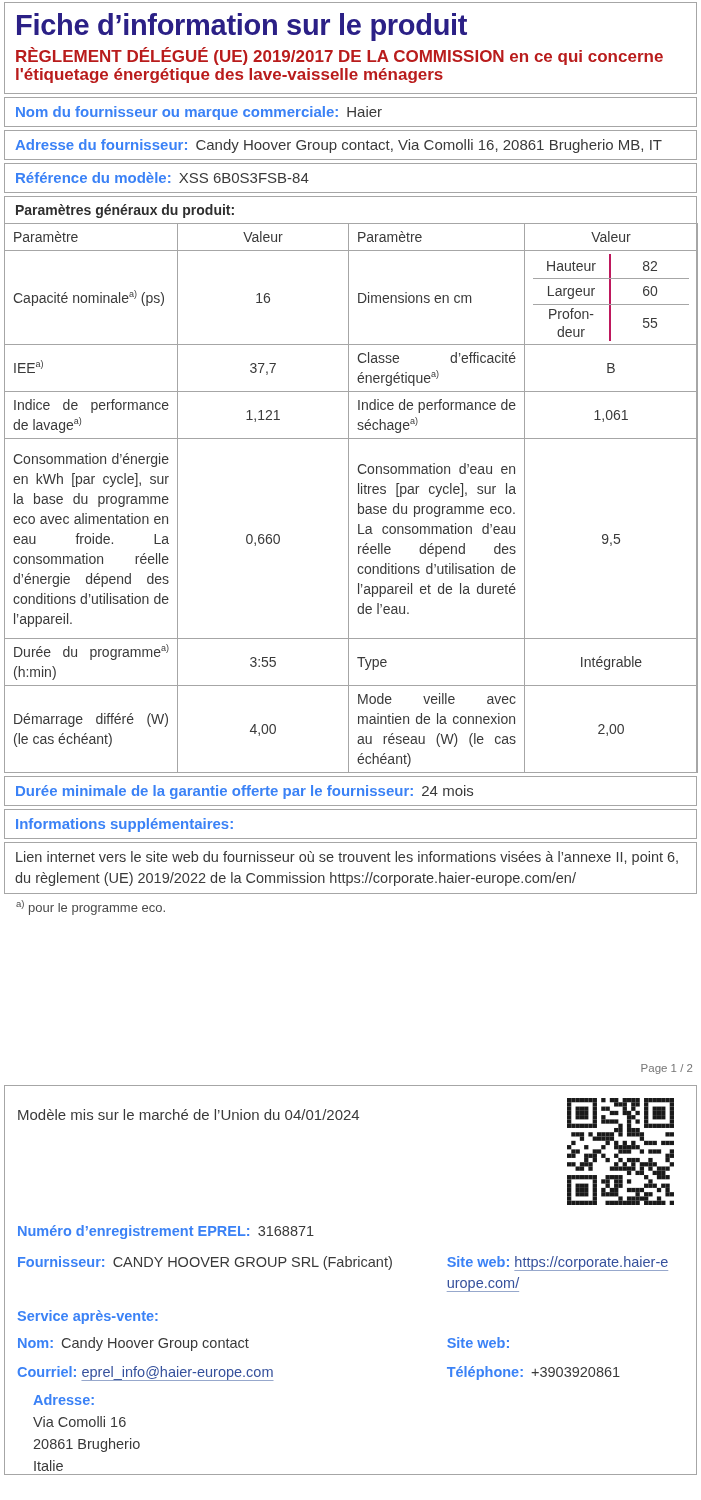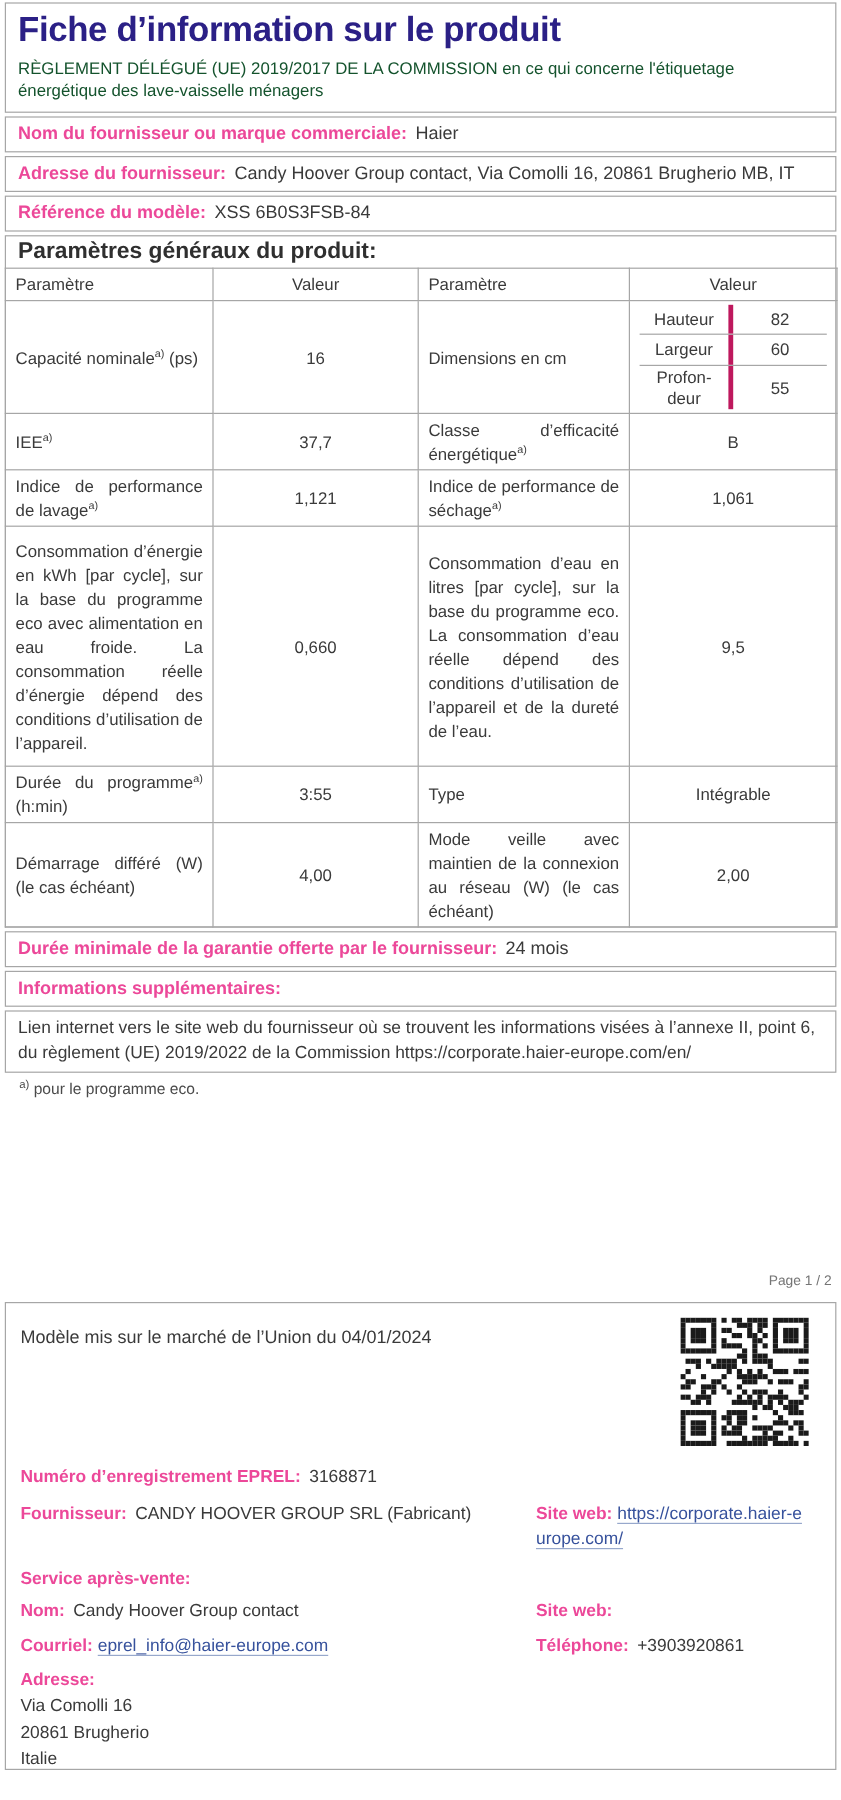--- a/index.html
+++ b/index.html
@@ -8,49 +8,49 @@
     position:relative; width:701px; height:1500px; margin:0 auto;
     background:#ffffff; overflow:hidden;
     font-family:"Liberation Sans", sans-serif; color:#3a3a3a;
   }
   .p1 { padding:2px 4px 0 4px; }
   .box { border:1px solid #a6a6a6; background:#fff; margin-bottom:3px; }
 
   
   .head-box { padding:5px 10px 9px 10px; }
   h1.title { font-size:29px; line-height:34px; font-weight:bold; color:#2b2086; letter-spacing:-0.3px; margin-bottom:6px; }
-  .reg { font-size:14px; line-height:18px; color:#14532d; max-width:670px; }
+  .reg { font-size:17px; line-height:18px; color:#b91c1c; max-width:670px;font-weight:bold; }
 
   
   .kv-box { padding:4px 10px; font-size:15px; line-height:20px; }
-  .lbl { font-weight:bold; color:#ec4899; }
+  .lbl { font-weight:bold; color:#3b82f6; }
   .val { margin-left:7px; }
 
   
-  .caption { padding:3px 10px; font-size:19px; line-height:20px; font-weight:bold; color:#2f2f2f; }
+  .caption { padding:3px 10px; font-size:14px; line-height:20px; font-weight:bold; color:#2f2f2f; }
   table.params { border-collapse:collapse; width:calc(100% + 2px); margin:0 -1px -1px -1px; table-layout:fixed; }
   table.params td { border:1px solid #a6a6a6; font-size:14px; line-height:20px; padding:3px 8px; vertical-align:middle; }
   td.j { text-align:justify; }
   td.c { text-align:center; }
   sup { font-size:9px; vertical-align:super; line-height:0; }
   tr.thead td { font-size:14px; }
   tr.r1 td { height:94px; }
   tr.r2 td { height:42px; }
   tr.r3 td { height:44px; }
   tr.r4 td { height:200px; }
   tr.r5 td { height:46px; }
   tr.r6 td { height:66px; }
   tr.r7 td { height:46px; }
   tr.r8 td { height:86px; }
   td.dims-cell { padding:0; vertical-align:top; height:94px; }
   .dimwrap { display:flex; flex-direction:column; height:100%; }
   .dimrow { display:flex; flex:1; border-bottom:1px solid #a6a6a6; }
   .dimrow:last-child { border-bottom:none; flex:1.5; }
   .dn, .dv { width:50%; display:flex; align-items:center; justify-content:center; font-size:14px; line-height:18px; text-align:center; white-space:pre-line; }
-  .dn { border-right:4px solid #be185d; }
+  .dn { border-right:2px solid #be185d; }
 
   
   .lien-box { padding:4px 10px; font-size:14.5px; line-height:21px; }
   .footnote { margin:6px 0 0 12px; font-size:13px; color:#4a4a4a; }
   .footnote sup { font-size:9.5px; }
 
   
   .page-indicator { position:absolute; top:1062px; right:8px; font-size:11.5px; color:#757575; }
 
   
@@ -58,21 +58,21 @@
     position:absolute; top:1085px; left:4px; width:693px; height:390px;
     border:1px solid #a6a6a6; background:#fff; padding:12px 20px 0 8px; font-size:15px;
   }
   .row1 { display:flex; justify-content:space-between; align-items:flex-start; }
   .market { margin:8px 0 0 4px; font-size:15px; color:#3a3a3a; }
   svg.qr { width:107px; height:107px; margin-right:2px; }
   .frow { display:flex; margin-left:4px; }
   .fleft { width:444px; font-size:14.5px; line-height:21px; }
   .fright { width:237px; font-size:14.5px; line-height:21px; }
   a.link { color:#36519c; text-decoration:underline; text-decoration-color:#97a8cc; text-underline-offset:3px; word-break:break-all; cursor:pointer; }
-  .addr { margin-left:4px; font-size:14.5px; line-height:22px; }
+  .addr { margin-left:20px; font-size:14.5px; line-height:22px; }
 </style>
 </head>
 <body>
 
 <div class="page">
   <div class="p1">
 
     <div class="box head-box">
       <h1 class="title">Fiche d’information sur le produit</h1>
       <p class="reg">RÈGLEMENT DÉLÉGUÉ (UE) 2019/2017 DE LA COMMISSION en ce qui concerne l'étiquetage énergétique des lave-vaisselle ménagers</p>

